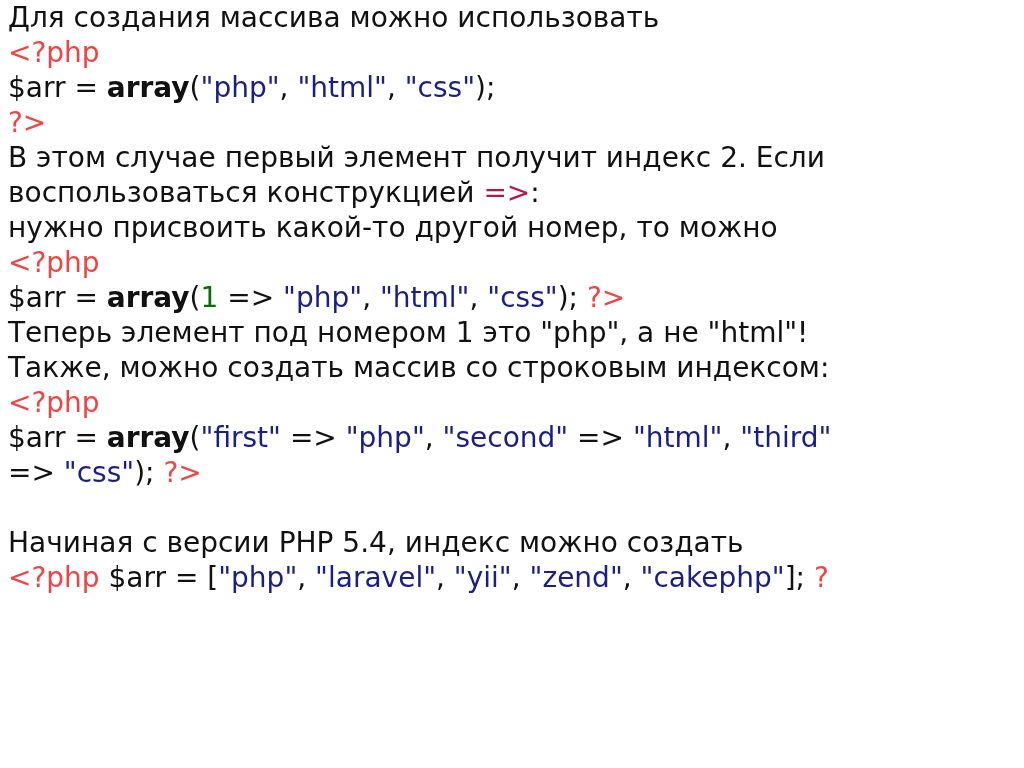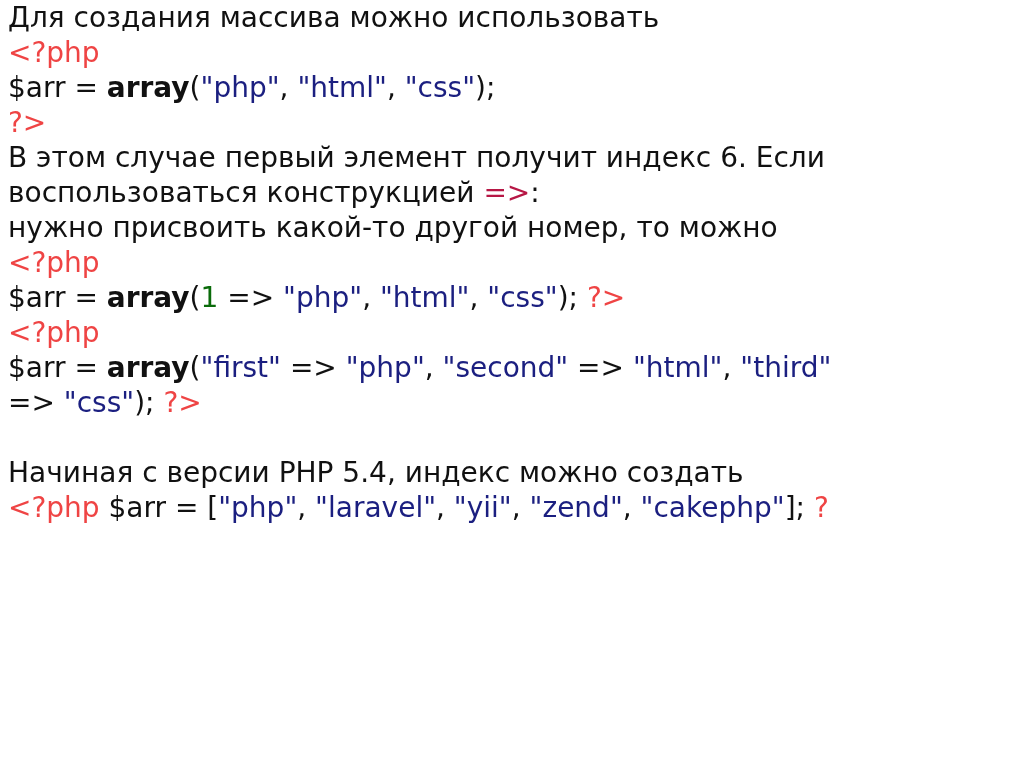--- a/index.html
+++ b/index.html
@@ -34,33 +34,35 @@
 
 
   <span class="blk maroon">&lt;?php</span>
 
   <span class="blk">
     <span>$arr = </span><span class="bold">array</span><span>(</span><span class="navy">"php"</span><span>, </span><span class="navy">"html"</span><span>, </span><span class="navy">"css"</span><span>);</span>
   </span>
 
   <span class="blk maroon">?&gt;</span>
 
-  <span class="blk">В этом случае первый элемент получит индекс 6. Если</span>
+  <span class="blk">В этом случае первый элемент получит индекс 2. Если</span>
   <span class="blk">
     <span>воспользоваться конструкцией </span><span class="crimson">=&gt;</span><span>:</span>
   </span>
 
   <span class="blk">нужно присвоить какой-то другой номер, то можно</span>
 
   <span class="blk maroon">&lt;?php</span>
 
   <span class="blk">
     <span>$arr = </span><span class="bold">array</span><span>(</span><span class="green">1</span><span> =&gt; </span><span class="navy">"php"</span><span>, </span><span class="navy">"html"</span><span>, </span><span class="navy">"css"</span><span>); </span><span class="maroon">?&gt;</span>
   </span>
 
+  <span class="blk">Теперь элемент под номером 1 это "php", а не "html"!</span>
+  <span class="blk">Также, можно создать массив со строковым индексом:</span>
 
   <span class="blk maroon">&lt;?php</span>
 
   <span class="blk">
     <span>$arr = </span><span class="bold">array</span><span>(</span><span class="navy">"first"</span><span> =&gt; </span><span class="navy">"php"</span><span>, </span><span class="navy">"second"</span><span> =&gt; </span><span class="navy">"html"</span><span>, </span><span class="navy">"third"</span>
   </span>
 
   <span class="blk">
     <span> =&gt; </span><span class="navy">"css"</span><span>); </span><span class="maroon">?&gt;</span>
   </span>

